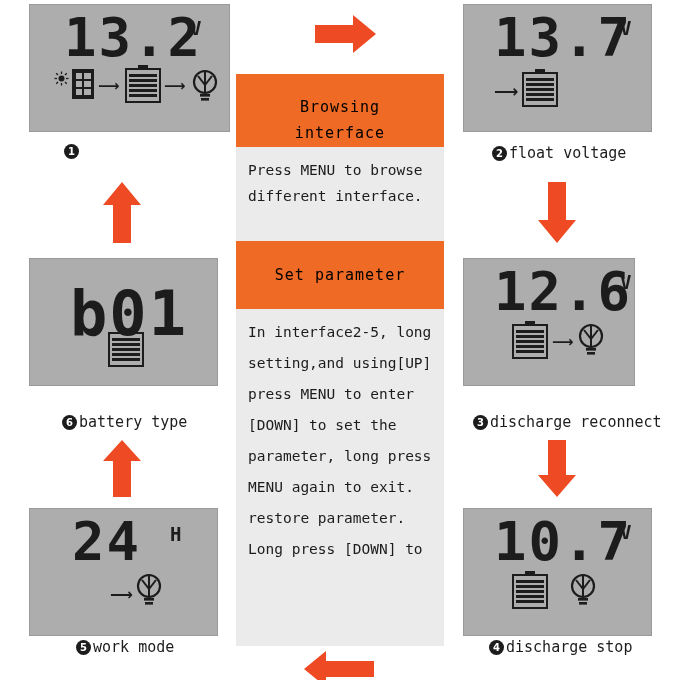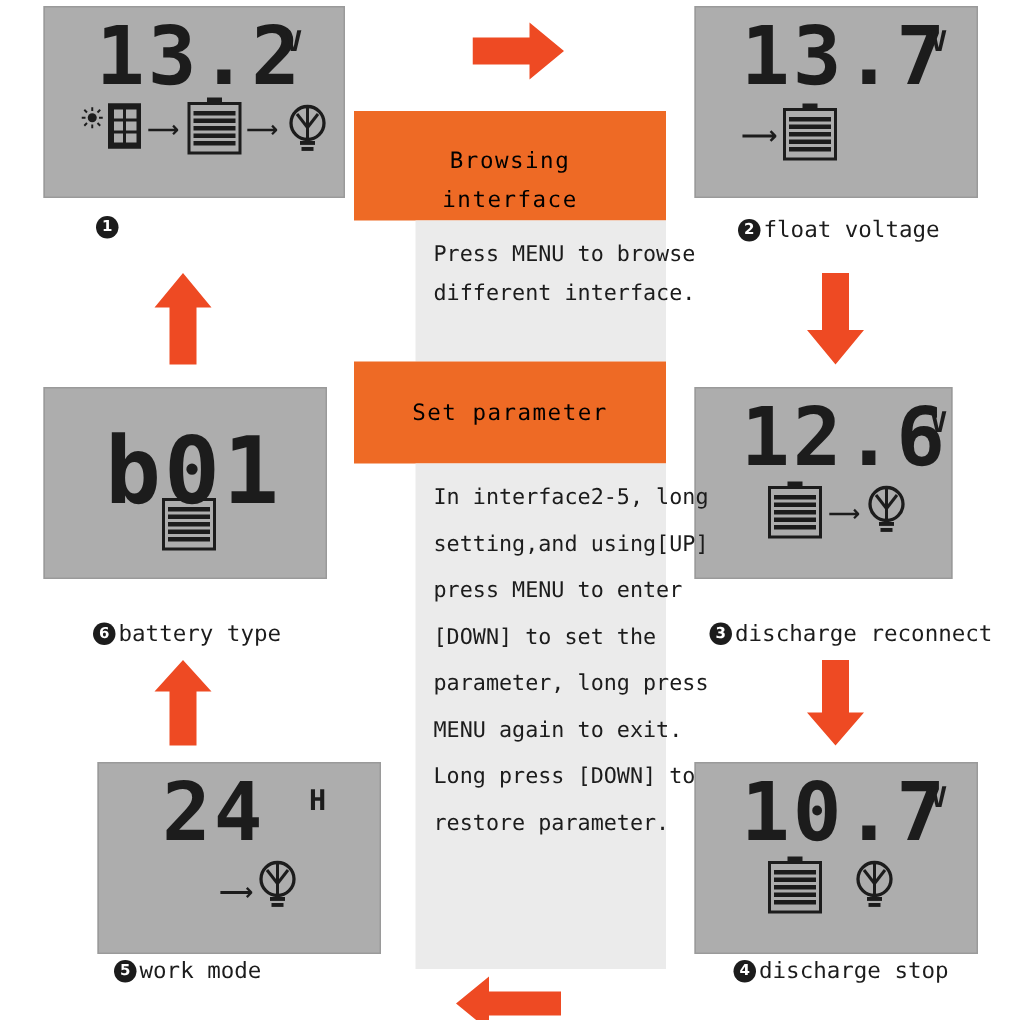--- a/index.html
+++ b/index.html
@@ -86,21 +86,20 @@
   .band.b1{height:73px;padding-top:20px;line-height:26px;}
   .band.b2{height:68px;line-height:68px;}
   .para{
     background:#ebebeb;
     color:#1c1c1c;
     font-family:"DejaVu Sans Mono", monospace;
     font-size:14.5px;
     box-sizing:border-box;
     padding:10px 12px 6px 12px;
     line-height:26px;
-    margin-left:41px;
   }
   .para.p1{height:94px;}
   .para.p2{height:337px;line-height:31px;padding-top:8px;}
   .para div{white-space:nowrap;}
 
   
   .batt{position:absolute;}
   .batt .cap{
     position:absolute;left:50%;transform:translateX(-50%);
     top:0;width:10px;height:3px;background:#1c1c1c;
@@ -274,21 +273,21 @@
           <rect x="11" y="31" width="8" height="2.6" fill="#1c1c1c"></rect>
         </svg>
       </div>
     </div>
   </div>
   <div class="caption" style="left:489px;top:638px;">
     <span class="bullet">4</span>
     <span>discharge stop</span>
   </div>
 
-  <div class="lcd" style="left:29px;top:508px;width:189px;height:128px;margin-left:36px;">
+  <div class="lcd" style="left:29px;top:508px;width:189px;height:128px;">
     <div class="lcd-inner">
       <div class="digits" style="left:42px;top:6px;font-size:54px;">24</div>
       <div class="unit" style="left:140px;top:16px;font-size:19px;">H</div>
       <div class="mini-arrow" style="left:80px;top:78px;font-size:16px;">⟶</div>
       <div class="lamp" style="left:104px;top:62px;">
         <svg width="30" height="36" viewBox="0 0 30 36">
           <circle cx="15" cy="15" r="11" fill="none" stroke="#1c1c1c" stroke-width="2.2"></circle>
           <line x1="15" y1="4" x2="15" y2="26" stroke="#1c1c1c" stroke-width="2"></line>
           <line x1="8" y1="9" x2="15" y2="18" stroke="#1c1c1c" stroke-width="2"></line>
           <line x1="22" y1="9" x2="15" y2="18" stroke="#1c1c1c" stroke-width="2"></line>
@@ -333,22 +332,22 @@
       <div>different  interface.</div>
     </div>
     <div class="band b2">Set parameter</div>
     <div class="para p2">
       <div>In interface2-5, long</div>
       <div>setting,and using[UP]</div>
       <div>press MENU to enter</div>
       <div>[DOWN] to set the</div>
       <div>parameter, long press</div>
       <div>MENU again to exit.</div>
+      <div>restore parameter.</div>
       <div>Long press [DOWN] to</div>
-      <div>restore parameter.</div>
     </div>
   </div>
 
   <div class="arrow" style="left:315px;top:12px;">
     <svg width="62" height="44" viewBox="0 0 62 44">
       <polygon points="0,13 38,13 38,3 61,22 38,41 38,31 0,31" fill="#ee4a23"></polygon>
     </svg>
   </div>
 
   <div class="arrow" style="left:535px;top:182px;">

